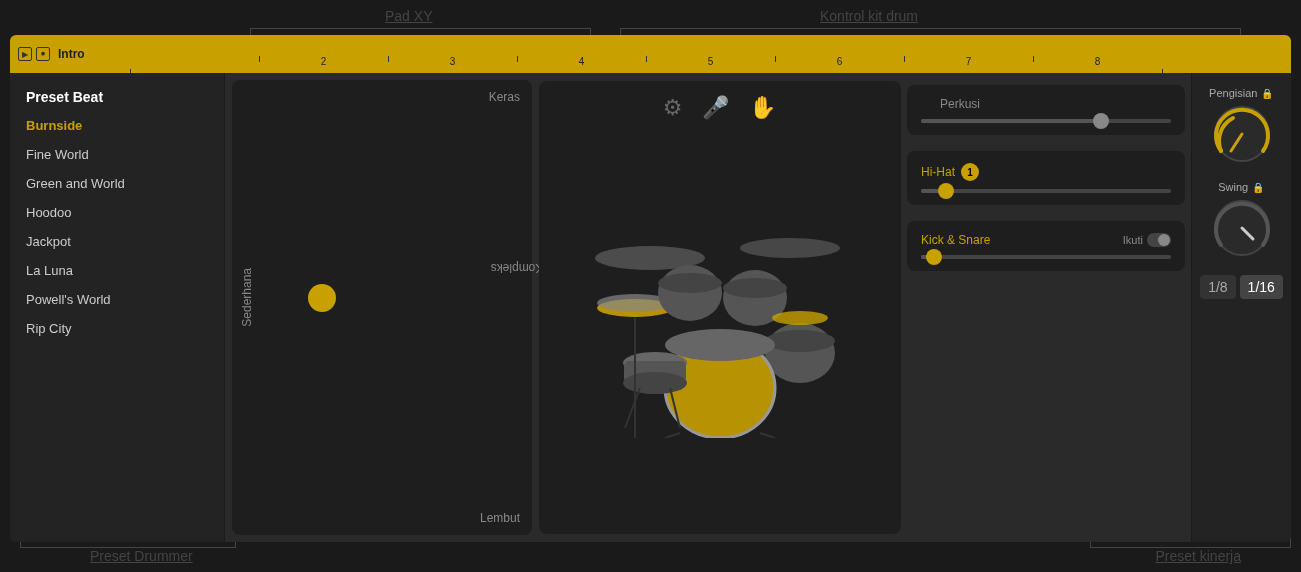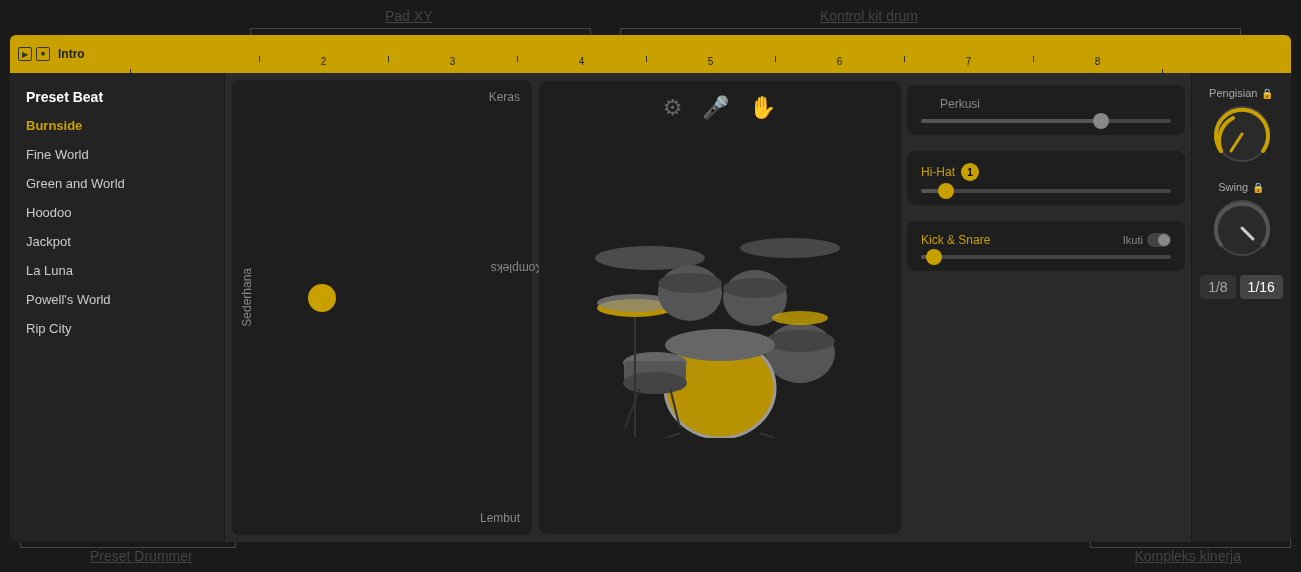--- a/index.html
+++ b/index.html
@@ -419,21 +419,21 @@
   <span class="ann-label" style="top:8px; left:820px;">Kontrol kit drum</span>
   <div class="ann-line-h" style="top:28px; left:620px; width:620px;"></div>
   <div class="ann-line-v" style="top:28px; left:620px; height:48px;"></div>
   <div class="ann-line-v" style="top:28px; left:1240px; height:48px;"></div>
 
   <span class="ann-label" style="bottom:8px; left:90px;">Preset Drummer</span>
   <div class="ann-line-h" style="bottom:24px; left:20px; width:215px;"></div>
   <div class="ann-line-v" style="bottom:24px; left:20px; height:30px;"></div>
   <div class="ann-line-v" style="bottom:24px; left:235px; height:30px;"></div>
 
-  <span class="ann-label" style="bottom:8px; right:60px;">Kompleks kinerja</span>
+  <span class="ann-label" style="bottom:8px; right:60px;">Preset kinerja</span>
   <div class="ann-line-h" style="bottom:24px; right:10px; width:200px;"></div>
   <div class="ann-line-v" style="bottom:24px; right:10px; height:30px;"></div>
   <div class="ann-line-v" style="bottom:24px; right:210px; height:30px;"></div>
 </div>
 
 <div class="main-wrapper">
 
   <div class="timeline">
     <div class="timeline-header">
       <div class="timeline-play-icon">▶</div>

